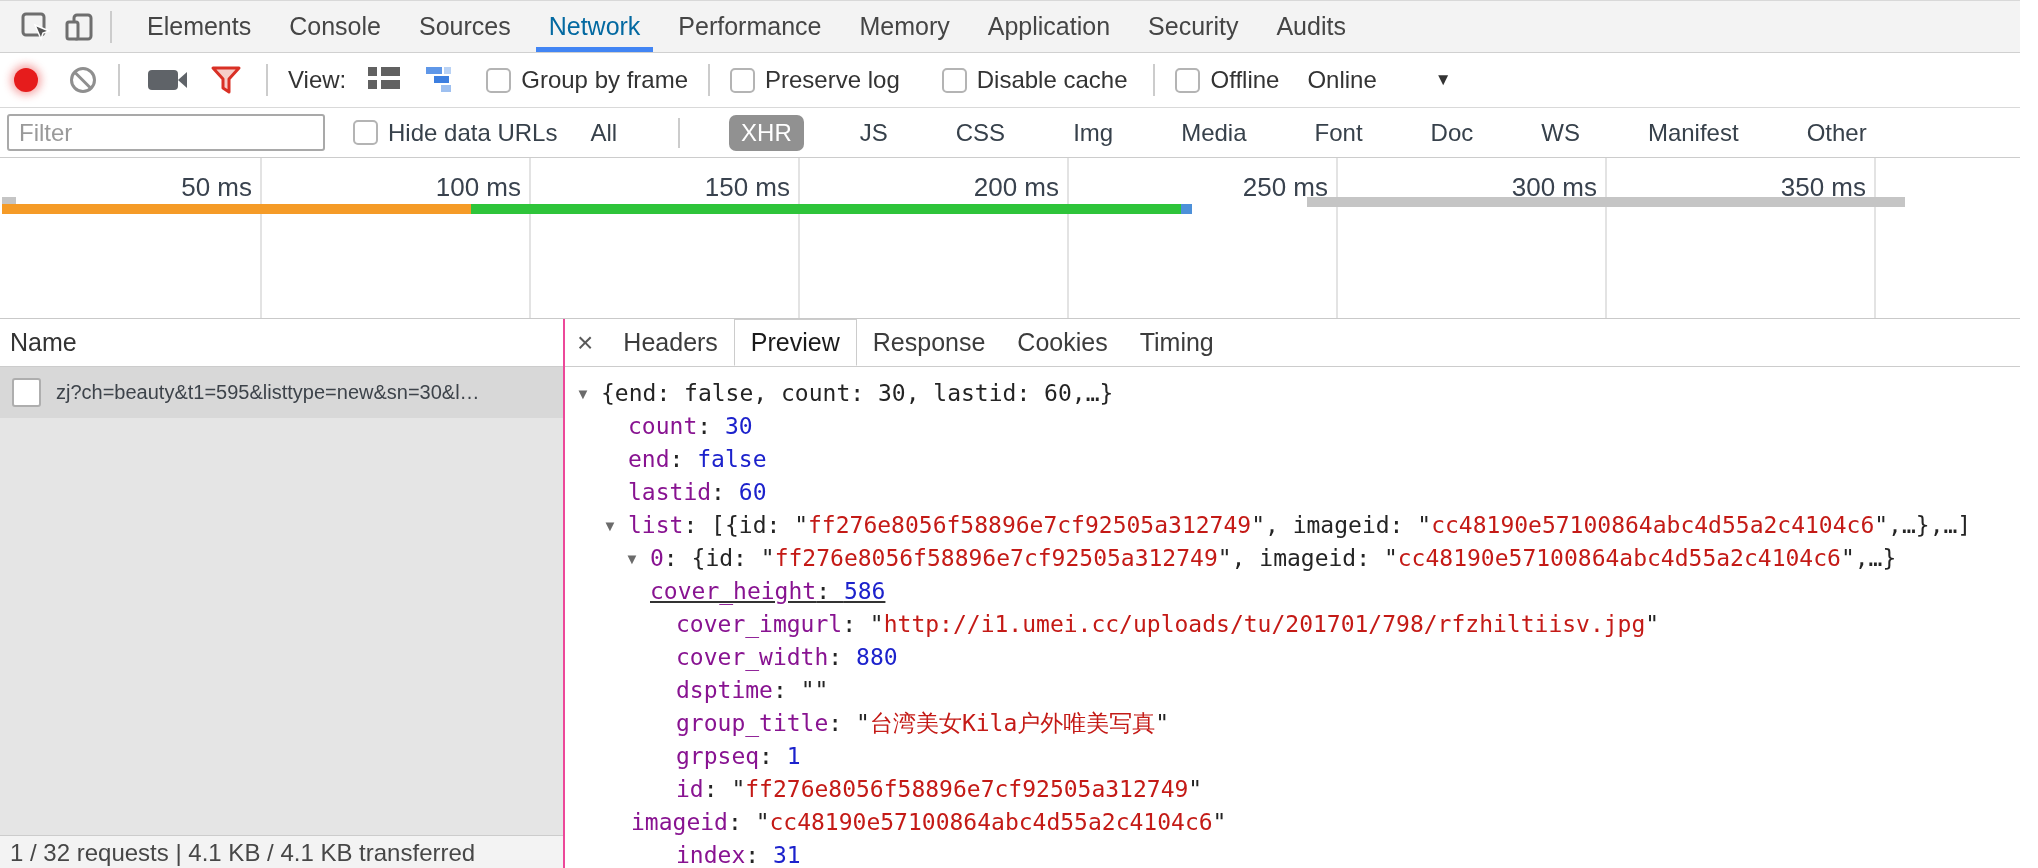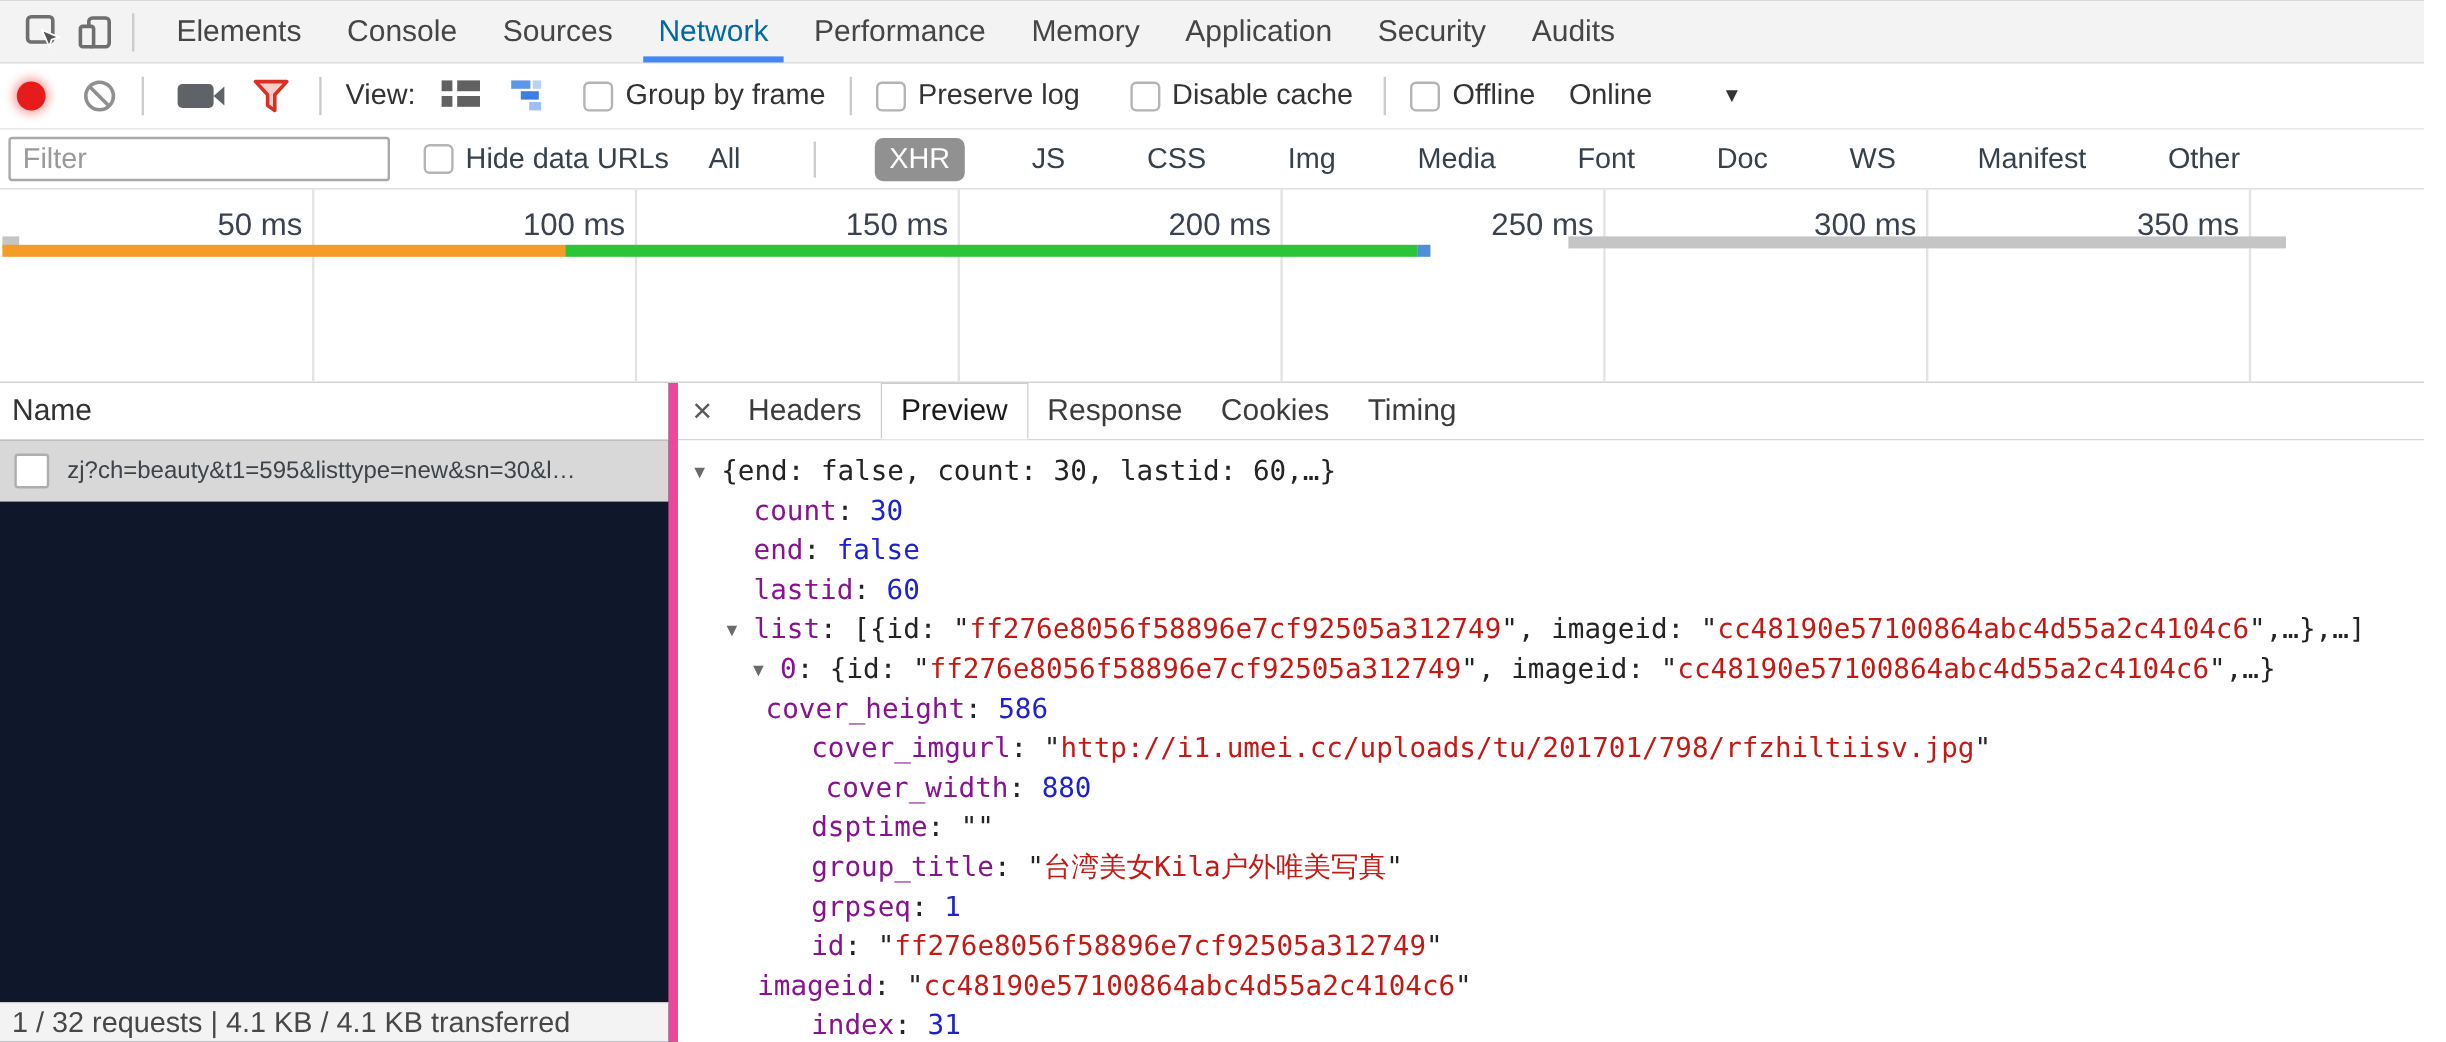--- a/index.html
+++ b/index.html
@@ -53,21 +53,21 @@
   .pill-sep { width:2px; height:30px; background:#ccc; margin:0 8px; }
 
   
   .overview { position:relative; height:161px; background:#fff; border-bottom:1px solid #c9c9c9; overflow:hidden; }
   .gridline { position:absolute; top:0; bottom:0; width:2px; background:#e3e3e3; }
   .tick-label { position:absolute; top:14px; width:160px; text-align:right; font-size:26px; color:#39424e; }
   .ov-bar { position:absolute; }
 
   
   .main { display:flex; height:550px; }
-  .left { width:565px; flex:none; border-right:8px solid #ec4899; display:flex; flex-direction:column; background:#0f172a; }
+  .left { width:565px; flex:none; border-right:2px solid #ec4899; display:flex; flex-direction:column; background:#e5e5e5; }
   .left-header { height:48px; flex:none; border-bottom:1px solid #ccc; display:flex; align-items:center; padding-left:10px; font-size:25px; color:#333; background:#fff; }
   .request-row { height:51px; flex:none; background:#d8d8d8; display:flex; align-items:center; padding-left:12px; cursor:pointer; }
   .req-icon { width:29px; height:29px; background:#fff; border:2px solid #aeaeae; border-radius:3px; margin-right:15px; flex:none; }
   .req-name { font-size:20px; color:#3d434a; white-space:nowrap; overflow:hidden; }
   .left-fill { flex:1; }
   .left-status { height:34px; flex:none; background:#f3f3f3; border-top:1px solid #ccc; display:flex; align-items:center; padding-left:10px; font-size:24px; color:#474747; }
 
   .right { flex:1; display:flex; flex-direction:column; overflow:hidden; }
   .right-header { height:48px; flex:none; border-bottom:1px solid #ccc; display:flex; align-items:center; font-size:25px; color:#3c3c3c; background:#fff; }
   .close-x { font-size:28px; color:#5a5a5a; padding:0 14px 0 12px; cursor:pointer; }
@@ -234,23 +234,23 @@
             <div class="dtab">Timing</div>
           </div>
       </div>
       <div class="preview" id="preview-tree">
           <div class="prow" style="padding-left: 0px;"><span class="arrow">▼</span><span class="pt-p">{end: false, count: 30, lastid: 60,…}</span></div>
           <div class="prow" style="padding-left: 27px;"><span class="arrow"></span><span class="pt-k">count</span><span class="pt-p">: </span><span class="pt-n">30</span></div>
           <div class="prow" style="padding-left: 27px;"><span class="arrow"></span><span class="pt-k">end</span><span class="pt-p">: </span><span class="pt-n">false</span></div>
           <div class="prow" style="padding-left: 27px;"><span class="arrow"></span><span class="pt-k">lastid</span><span class="pt-p">: </span><span class="pt-n">60</span></div>
           <div class="prow" style="padding-left: 27px;"><span class="arrow">▼</span><span class="pt-k">list</span><span class="pt-p">: [{id: "</span><span class="pt-s">ff276e8056f58896e7cf92505a312749</span><span class="pt-p">", imageid: "</span><span class="pt-s">cc48190e57100864abc4d55a2c4104c6</span><span class="pt-p">",…},…]</span></div>
           <div class="prow" style="padding-left: 49px;"><span class="arrow">▼</span><span class="pt-k">0</span><span class="pt-p">: {id: "</span><span class="pt-s">ff276e8056f58896e7cf92505a312749</span><span class="pt-p">", imageid: "</span><span class="pt-s">cc48190e57100864abc4d55a2c4104c6</span><span class="pt-p">",…}</span></div>
-          <div class="prow" style="padding-left: 37px;"><span class="arrow"></span><span class="pt-k">cover_height</span><span class="pt-p">: </span><span class="pt-n">586</span></div>
+          <div class="prow" style="padding-left: 49px; text-decoration: underline;"><span class="arrow"></span><span class="pt-k">cover_height</span><span class="pt-p">: </span><span class="pt-n">586</span></div>
           <div class="prow" style="padding-left: 75px;"><span class="arrow"></span><span class="pt-k">cover_imgurl</span><span class="pt-p">: "</span><span class="pt-s">http://i1.umei.cc/uploads/tu/201701/798/rfzhiltiisv.jpg</span><span class="pt-p">"</span></div>
-          <div class="prow" style="padding-left: 75px; margin-left: 12px;"><span class="arrow"></span><span class="pt-k">cover_width</span><span class="pt-p">: </span><span class="pt-n">880</span></div>
+          <div class="prow" style="padding-left: 75px;"><span class="arrow"></span><span class="pt-k">cover_width</span><span class="pt-p">: </span><span class="pt-n">880</span></div>
           <div class="prow" style="padding-left: 75px;"><span class="arrow"></span><span class="pt-k">dsptime</span><span class="pt-p">: ""</span></div>
           <div class="prow" style="padding-left: 75px;"><span class="arrow"></span><span class="pt-k">group_title</span><span class="pt-p">: "</span><span class="pt-s">台湾美女Kila户外唯美写真</span><span class="pt-p">"</span></div>
           <div class="prow" style="padding-left: 75px;"><span class="arrow"></span><span class="pt-k">grpseq</span><span class="pt-p">: </span><span class="pt-n">1</span></div>
           <div class="prow" style="padding-left: 75px;"><span class="arrow"></span><span class="pt-k">id</span><span class="pt-p">: "</span><span class="pt-s">ff276e8056f58896e7cf92505a312749</span><span class="pt-p">"</span></div>
           <div class="prow" style="padding-left: 30px;"><span class="arrow"></span><span class="pt-k">imageid</span><span class="pt-p">: "</span><span class="pt-s">cc48190e57100864abc4d55a2c4104c6</span><span class="pt-p">"</span></div>
           <div class="prow" style="padding-left: 75px;"><span class="arrow"></span><span class="pt-k">index</span><span class="pt-p">: </span><span class="pt-n">31</span></div>
         </div>
     </div>
   </div>
 

